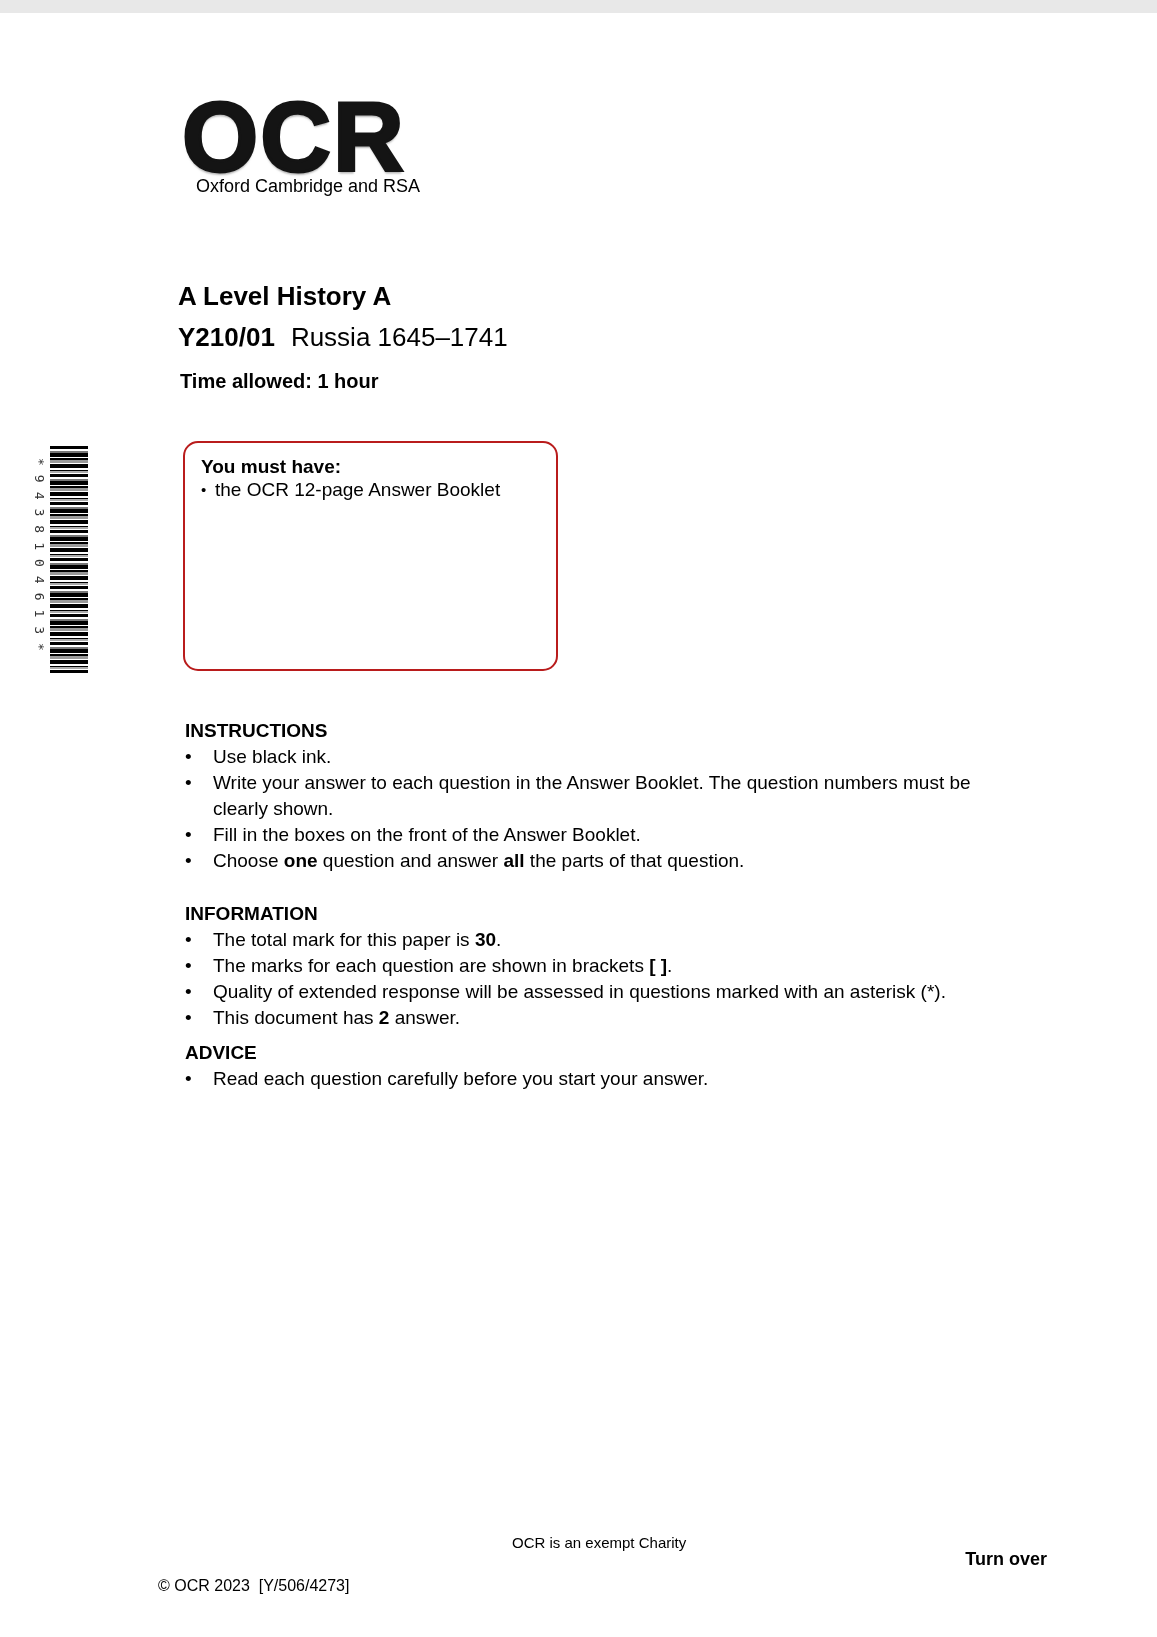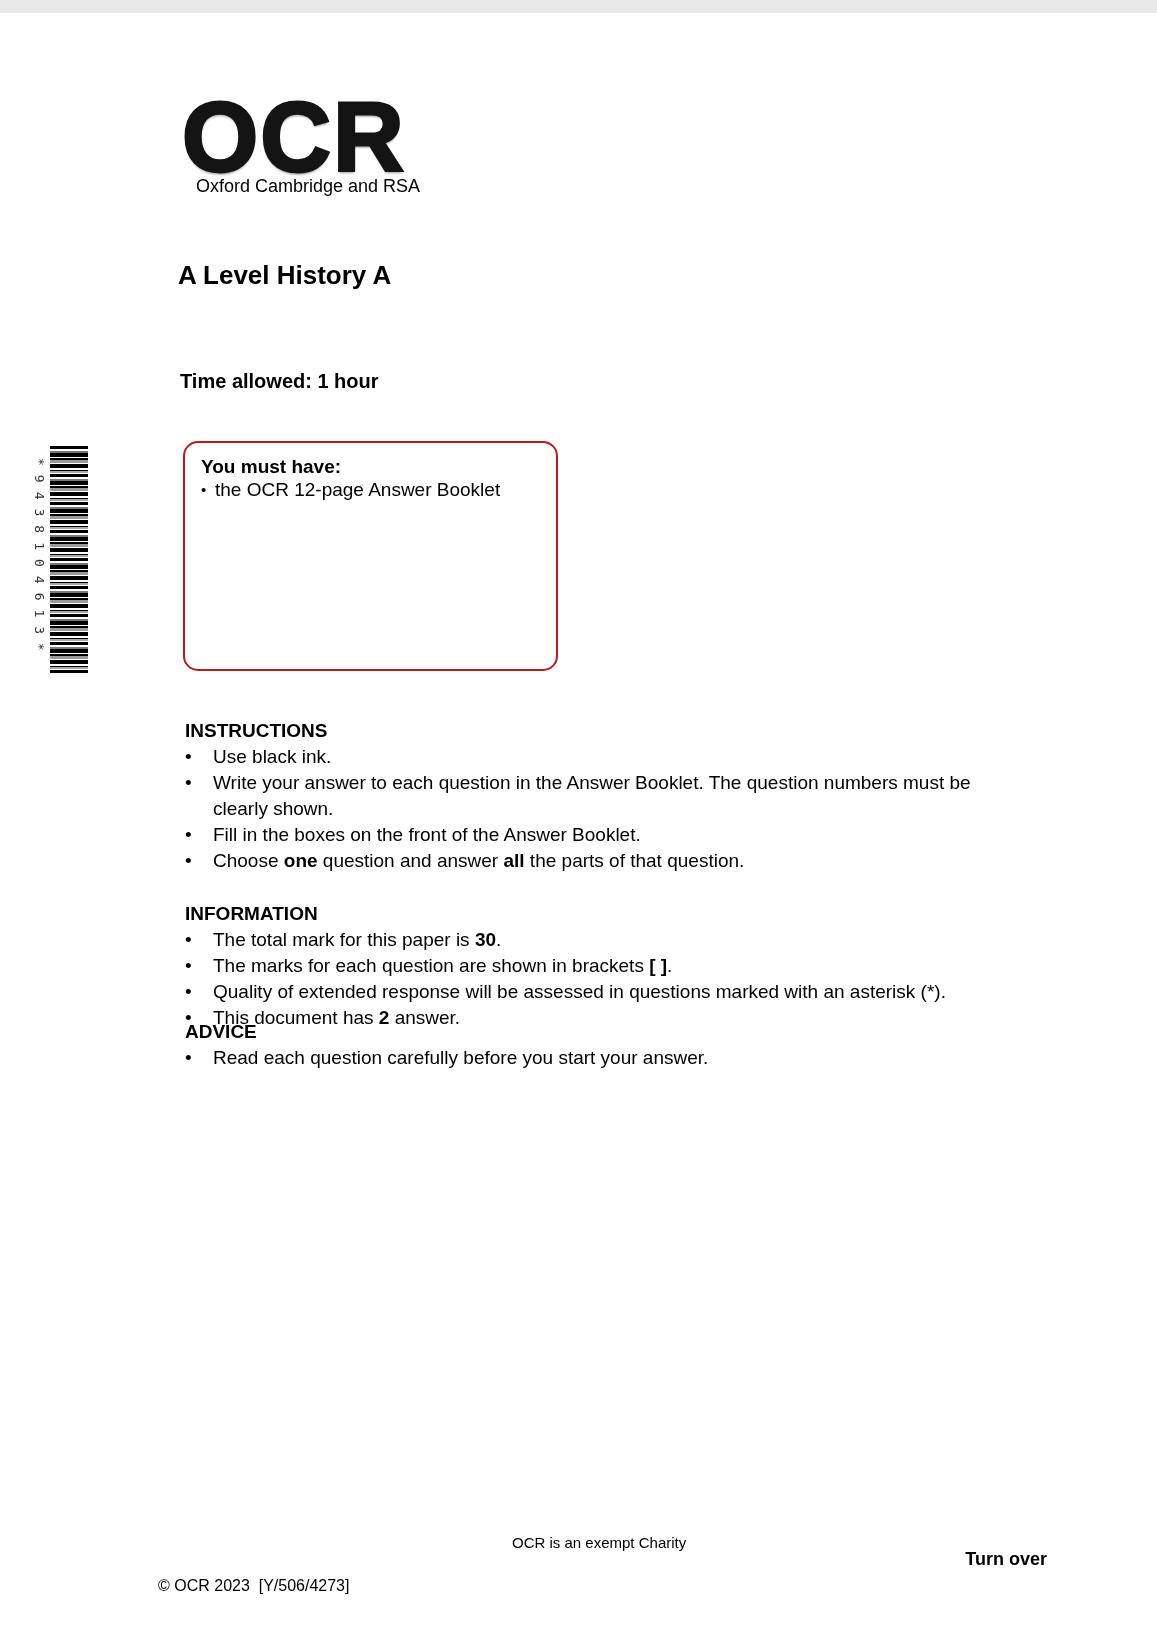--- a/index.html
+++ b/index.html
@@ -39,21 +39,21 @@
   .title {
     position: absolute;
     left: 178px; top: 200px;
     margin: 0;
     font-size: 35px;
     font-weight: bold;
     line-height: 1.2;
   }
   .subtitle {
     position: absolute;
-    left: 178px; top: 247px;
+    left: 178px; top: 268px;
     margin: 0;
     font-size: 26px;
     font-weight: bold;
     line-height: 1.2;
   }
   .paper-line {
     position: absolute;
     left: 178px; top: 309px;
     font-size: 26px;
     line-height: 1.2;
@@ -147,20 +147,23 @@
 
 <div class="page">
 
   <div>
     <div class="logo-text">OCR</div>
     <div class="logo-tagline">Oxford Cambridge and RSA</div>
   </div>
 
   <h2 class="subtitle">A Level History A</h2>
 
+  <div class="paper-line">
+    <span class="paper-code">Y210/01</span><span class="paper-title">Russia 1645–1741</span>
+  </div>
 
   <div class="time-allowed">Time allowed: 1 hour</div>
 
   <div>
     <div class="barcode-number">*9438104613*</div>
     <div class="barcode-bars"></div>
   </div>
 
   <div class="must-box">
     <div class="must-heading b">You must have:</div>
@@ -209,21 +212,21 @@
           <span class="bullet">•</span>
           <span class="bullet-text"><span>Quality of extended response will be assessed in questions marked with an asterisk (*).</span></span>
         </div>
         <div class="bullet-row">
           <span class="bullet">•</span>
           <span class="bullet-text"><span>This document has </span><span class="b">2</span><span> answer.</span></span>
         </div>
       </div>
   </section>
 
-  <section class="sec" style="top:1006px">
+  <section class="sec" style="top:1027px">
     <div class="sec-h">ADVICE</div>
     <div class="list">
         <div class="bullet-row">
           <span class="bullet">•</span>
           <span class="bullet-text"><span>Read each question carefully before you start your answer.</span></span>
         </div>
       </div>
   </section>
 
   <div class="footer-left">

